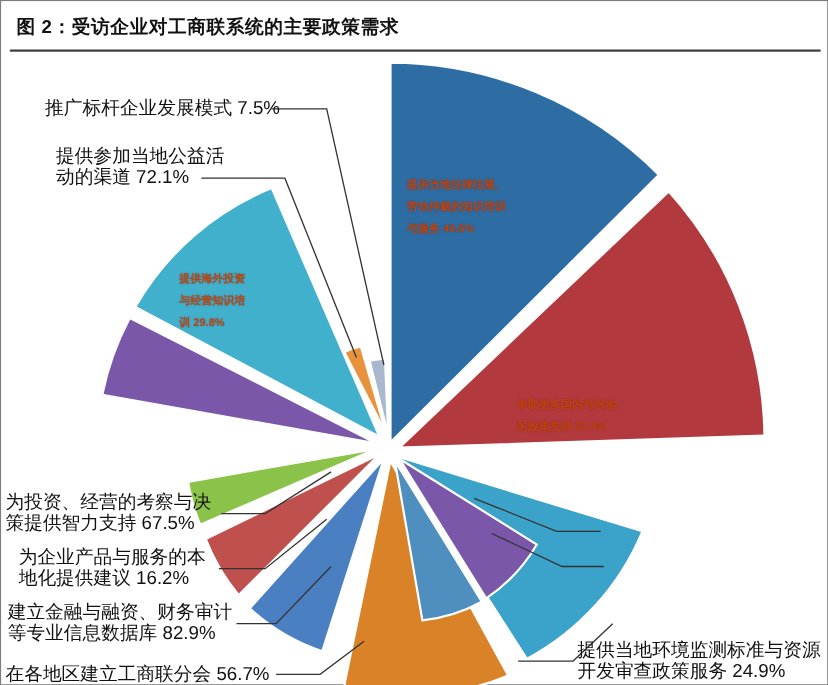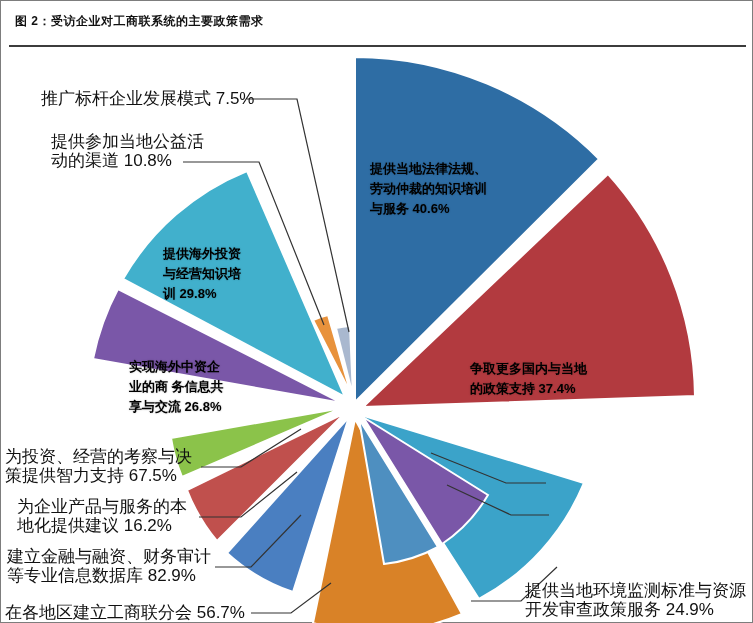--- a/index.html
+++ b/index.html
@@ -11,37 +11,37 @@
     overflow:hidden;
     position:relative;
   }
   #frame{
     position:absolute;left:0;top:0;width:753px;height:623px;
     border:1px solid #7d7d7d;
     box-sizing:border-box;
   }
   #title{
     position:absolute;left:14px;top:12px;
-    font-size:12px;font-weight:bold;letter-spacing:0.5px;
+    font-size:17px;font-weight:bold;letter-spacing:0.5px;
     color:#111;
     white-space:nowrap;
     text-align:center;
   }
   #rule{
     position:absolute;left:8px;top:44px;width:737px;height:2px;
     background:#3c3c3c;
   }
   #chart{
     position:absolute;left:0;top:46px;width:753px;height:577px;
   }
   svg{display:block;}
   .slice-label{
     position:absolute;
-    color:#000000;
-    font-size:13px;
+    color:#c2410c;
+    font-size:10px;
     font-weight:bold;
     line-height:20px;
     text-shadow:0 0 2px rgba(0,0,0,0.25);
     white-space:pre-line;
   }
   .out-label{
     position:absolute;
     color:#111;
     font-size:17px;
     line-height:19px;
@@ -86,30 +86,27 @@
         <path d="M 548 468 L 510 468 L 446 438"></path>
         <path d="M 545 436 L 505 436 L 430 406"></path>
       </g>
     </svg>
 
     <div class="slice-label" style="left:369px;top:112px;width:180px;">提供当地法律法规、
 劳动仲裁的知识培训
 与服务    40.6%</div>
     <div class="slice-label" style="left:469px;top:312px;width:180px;">争取更多国内与当地
 的政策支持   37.4%</div>
-    <div class="slice-label" style="left:128px;top:310px;width:180px;">实现海外中资企
-业的商 务信息共
-享与交流  26.8%</div>
     <div class="slice-label" style="left:162px;top:197px;width:140px;">提供海外投资
 与经营知识培
 训    29.8%</div>
 
     <div class="out-label ol-left" style="left:40px;top:42px;width:215px;">推广标杆企业发展模式   7.5%</div>
     <div class="out-label ol-left" style="left:50px;top:85px;width:160px;">提供参加当地公益活
-动的渠道   10.8%</div>
+动的渠道   72.1%</div>
     <div class="out-label ol-left" style="left:4px;top:400px;width:210px;">为投资、经营的考察与决
 策提供智力支持  67.5%</div>
     <div class="out-label ol-left" style="left:16px;top:450px;width:210px;">为企业产品与服务的本
 地化提供建议  16.2%</div>
     <div class="out-label ol-left" style="left:6px;top:500px;width:220px;">建立金融与融资、财务审计
 等专业信息数据库   82.9%</div>
     <div class="out-label ol-left" style="left:4px;top:556px;width:250px;">在各地区建立工商联分会  56.7%</div>
     <div class="out-label ol-left" style="left:524px;top:534px;width:230px;">提供当地环境监测标准与资源
 开发审查政策服务  24.9%</div>
   </div>

